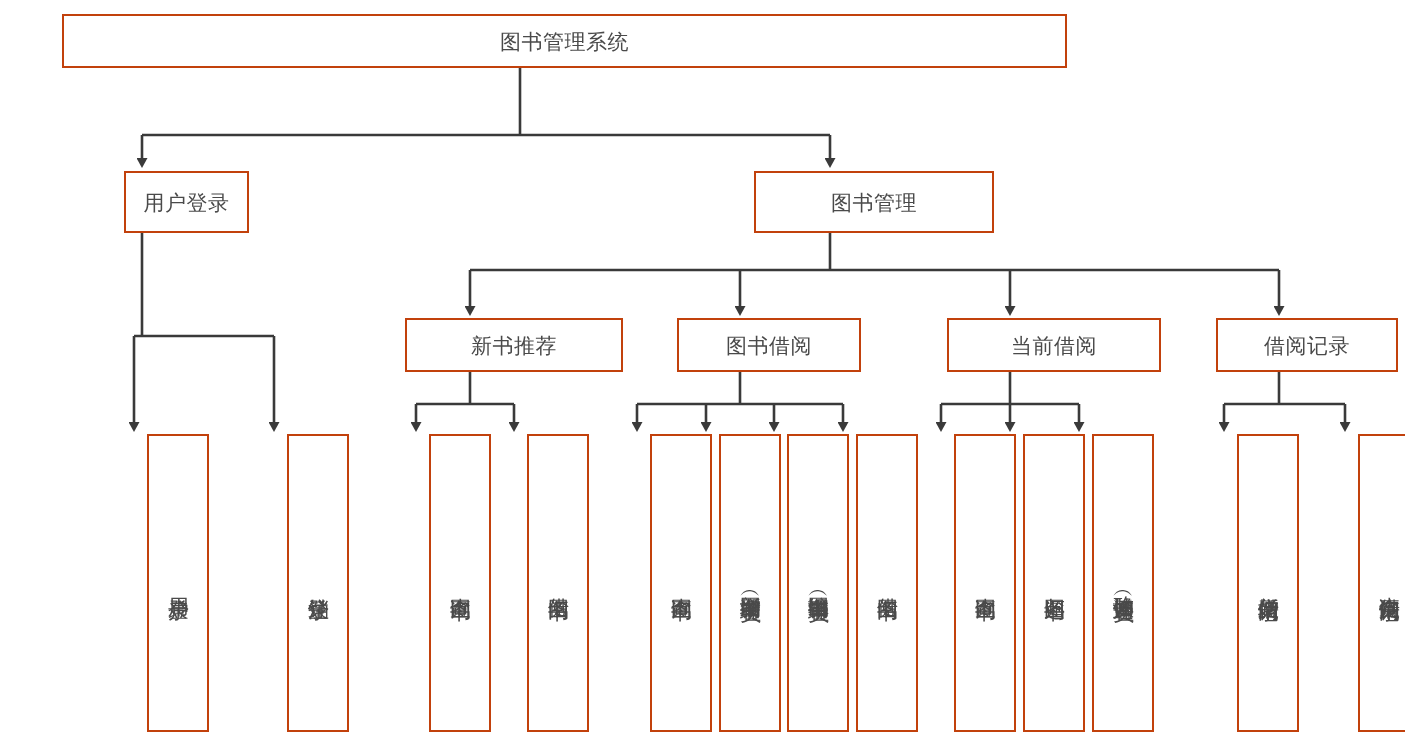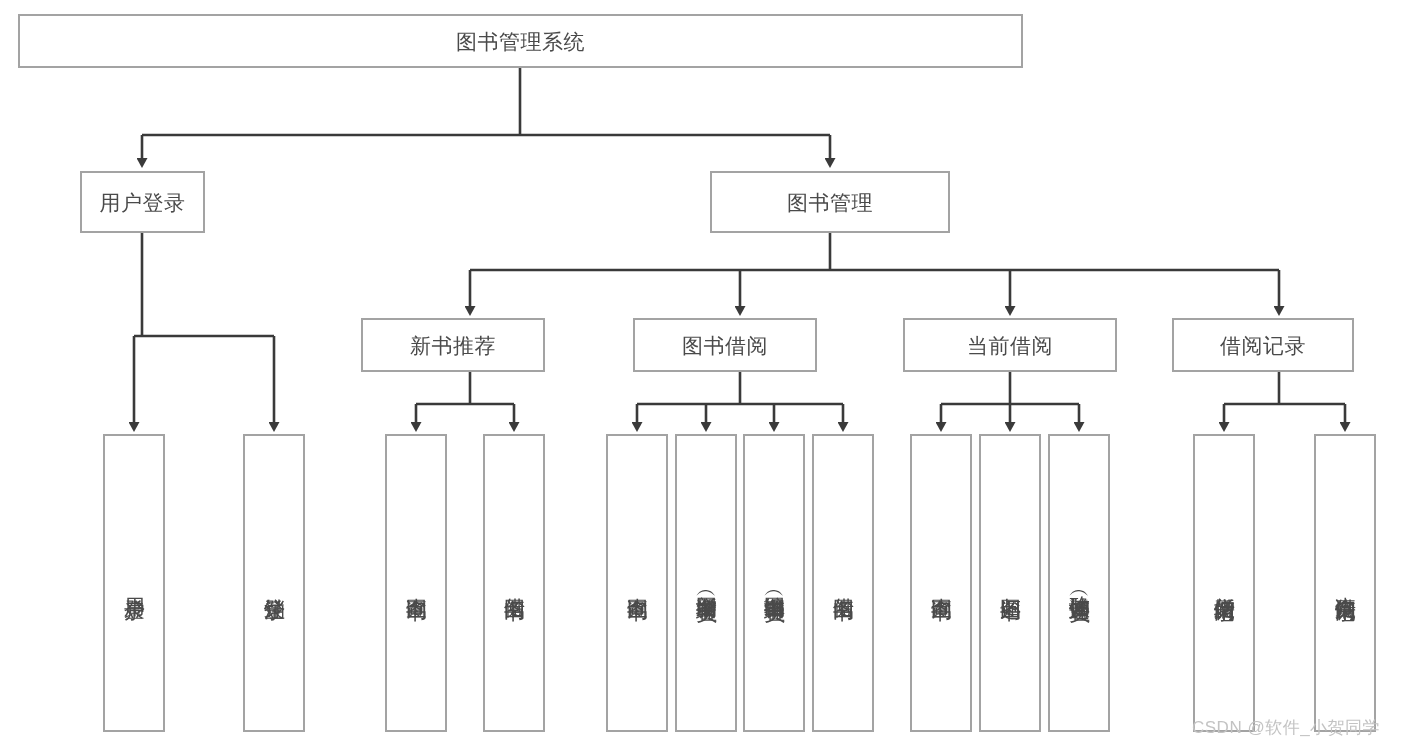--- a/index.html
+++ b/index.html
@@ -25,25 +25,26 @@
     left: 0;
     top: 0;
     width: 1405px;
     height: 747px;
     pointer-events: none;
   }
   .node {
     position: absolute;
     box-sizing: border-box;
     background: #ffffff;
-    border: 2px solid #a3a3a3;
+    border: 2px solid #c2410c;
     display: flex;
     align-items: center;
     justify-content: center;
     overflow: hidden;
+    margin-left: 44px;
   }
   .node-label {
     color: #4a4a4a;
     letter-spacing: 0.5px;
     white-space: nowrap;
   }
   
   .node.horiz .node-label {
     font-size: 21px;
     line-height: 1;
@@ -133,21 +134,21 @@
   </div>
 
   <div class="node horiz" style="left:80px; top:171px; width:125px; height:62px;">
     <span class="node-label">用户登录</span>
   </div>
 
   <div class="node horiz" style="left:710px; top:171px; width:240px; height:62px;text-align:right;">
     <span class="node-label">图书管理</span>
   </div>
 
-  <div class="node horiz" style="left:361px; top:318px; width:184px; height:54px;">
+  <div class="node horiz" style="left:361px; top:318px; width:218px; height:54px;">
     <span class="node-label">新书推荐</span>
   </div>
 
   <div class="node horiz" style="left:633px; top:318px; width:184px; height:54px;">
     <span class="node-label">图书借阅</span>
   </div>
 
   <div class="node horiz" style="left:903px; top:318px; width:214px; height:54px;">
     <span class="node-label">当前借阅</span>
   </div>
@@ -193,15 +194,14 @@
     <span class="node-label">确认归还（管理员）</span>
   </div>
 
   <div class="node vert" style="left:1193px; top:434px; width:62px; height:298px;">
     <span class="node-label">新增借阅记录</span>
   </div>
   <div class="node vert" style="left:1314px; top:434px; width:62px; height:298px;">
     <span class="node-label">查询借阅记录</span>
   </div>
 
-  <div class="watermark" style="left:1192px; top:716px;">CSDN @软件_小贺同学</div>
 
 </div>
 
 </body></html>

